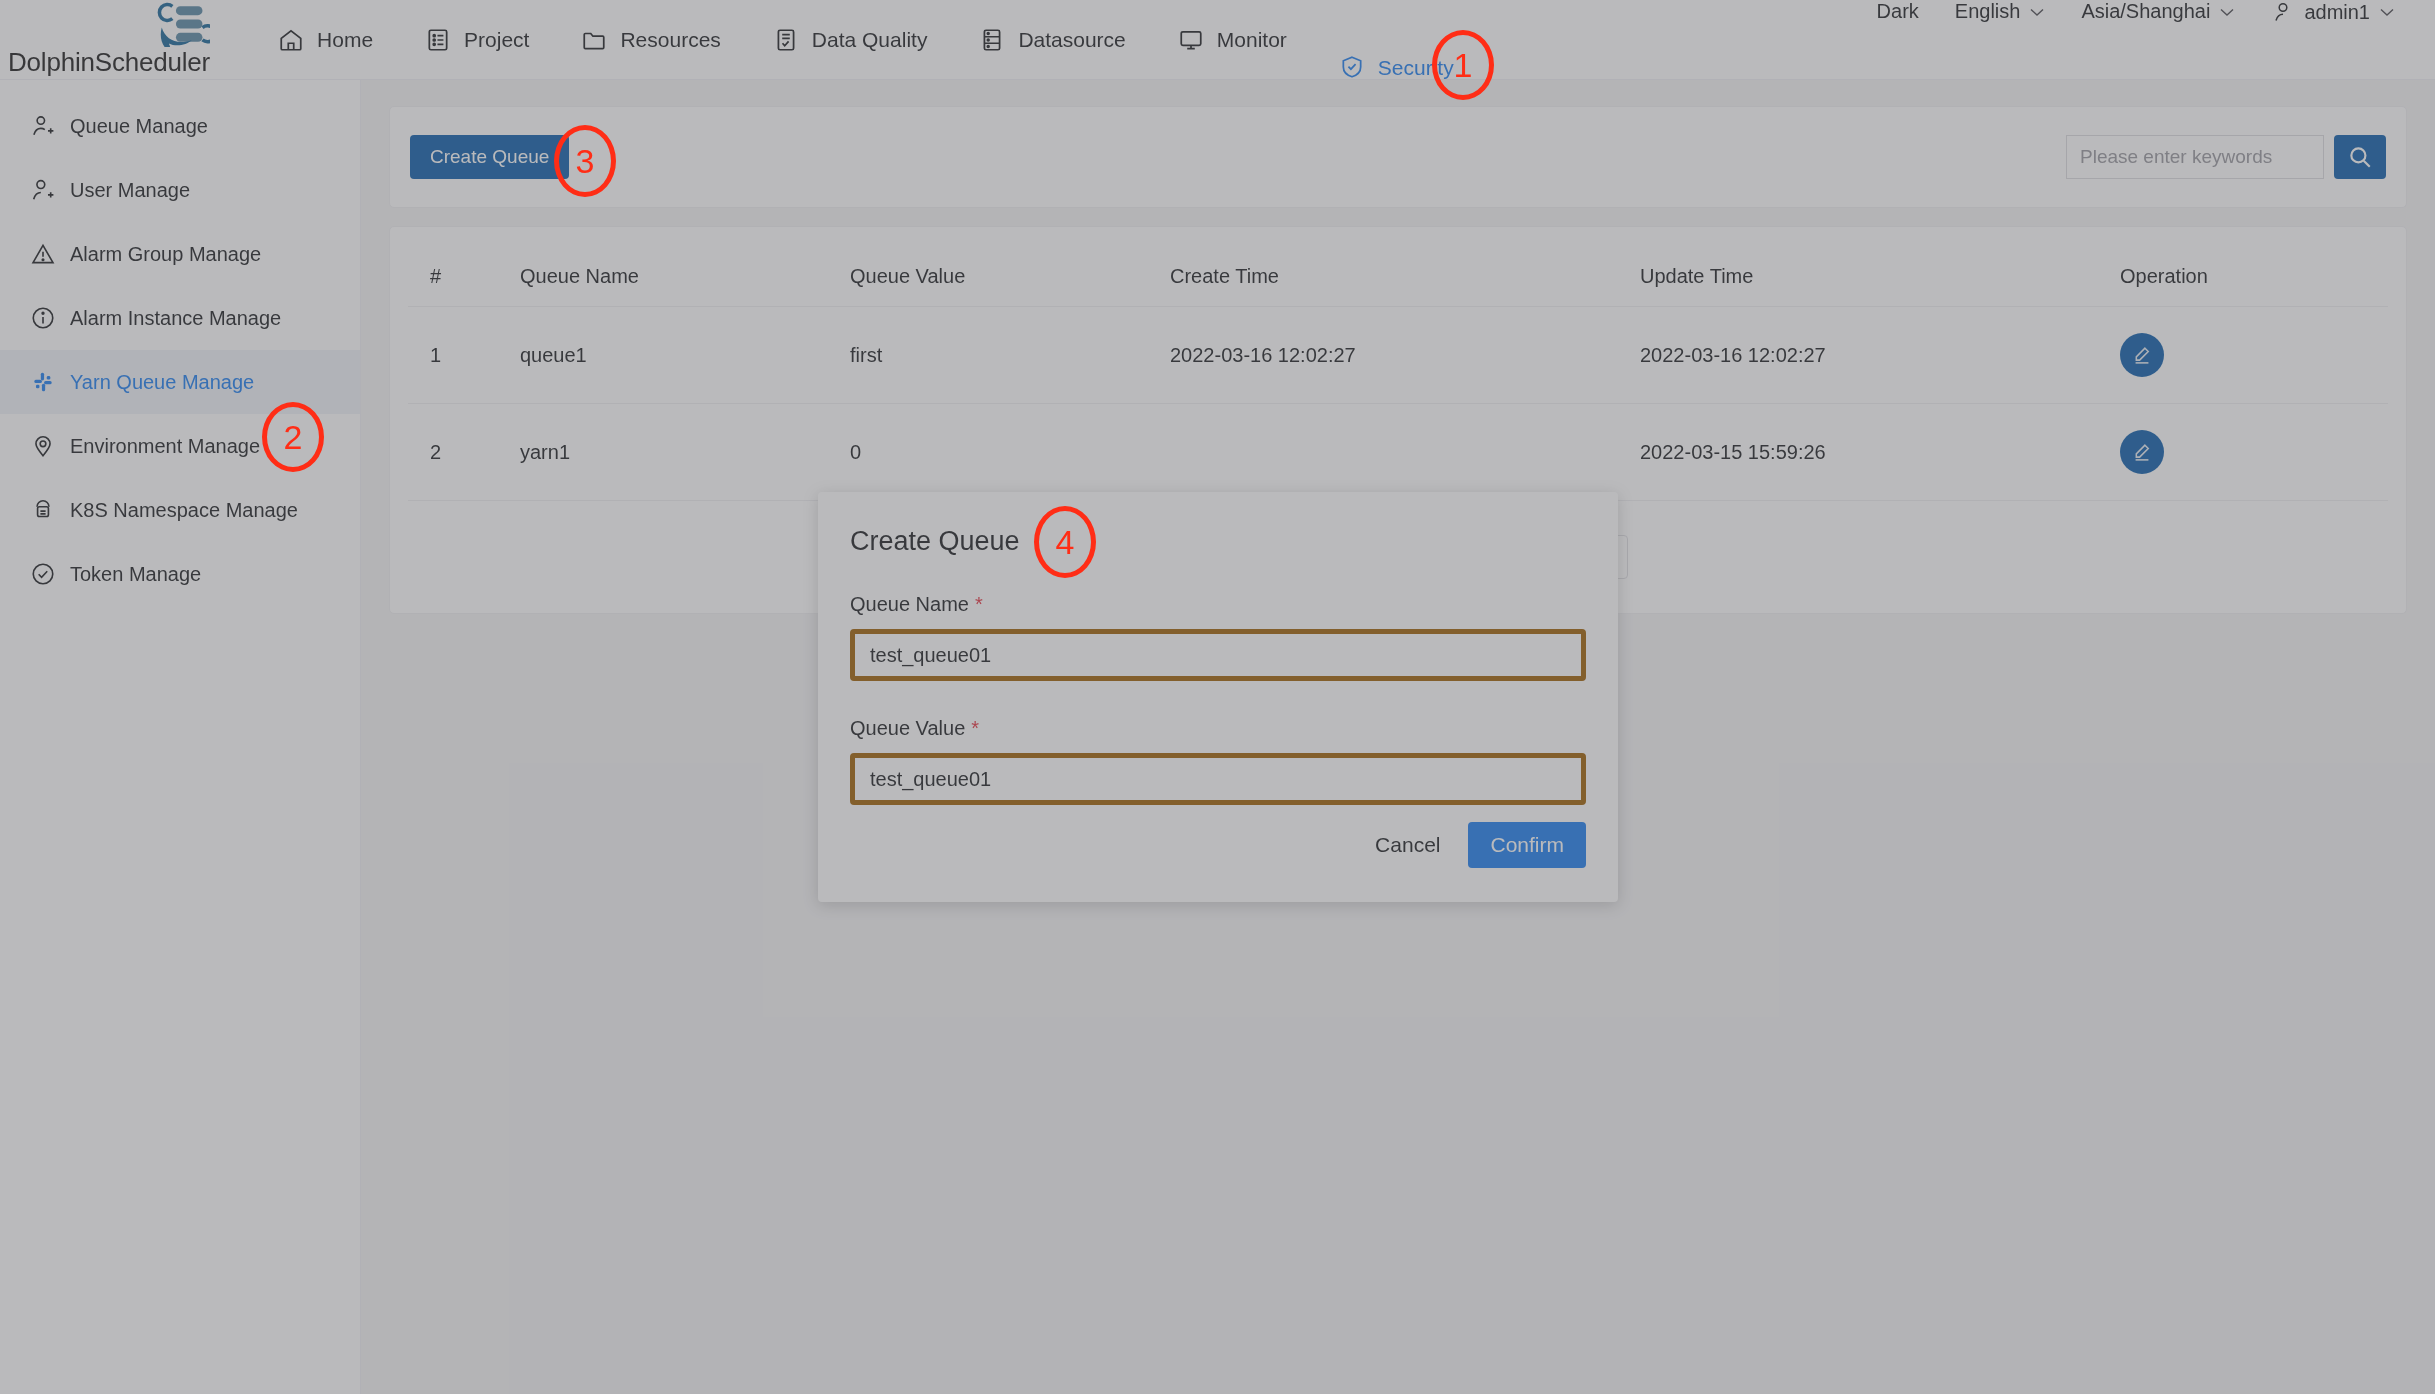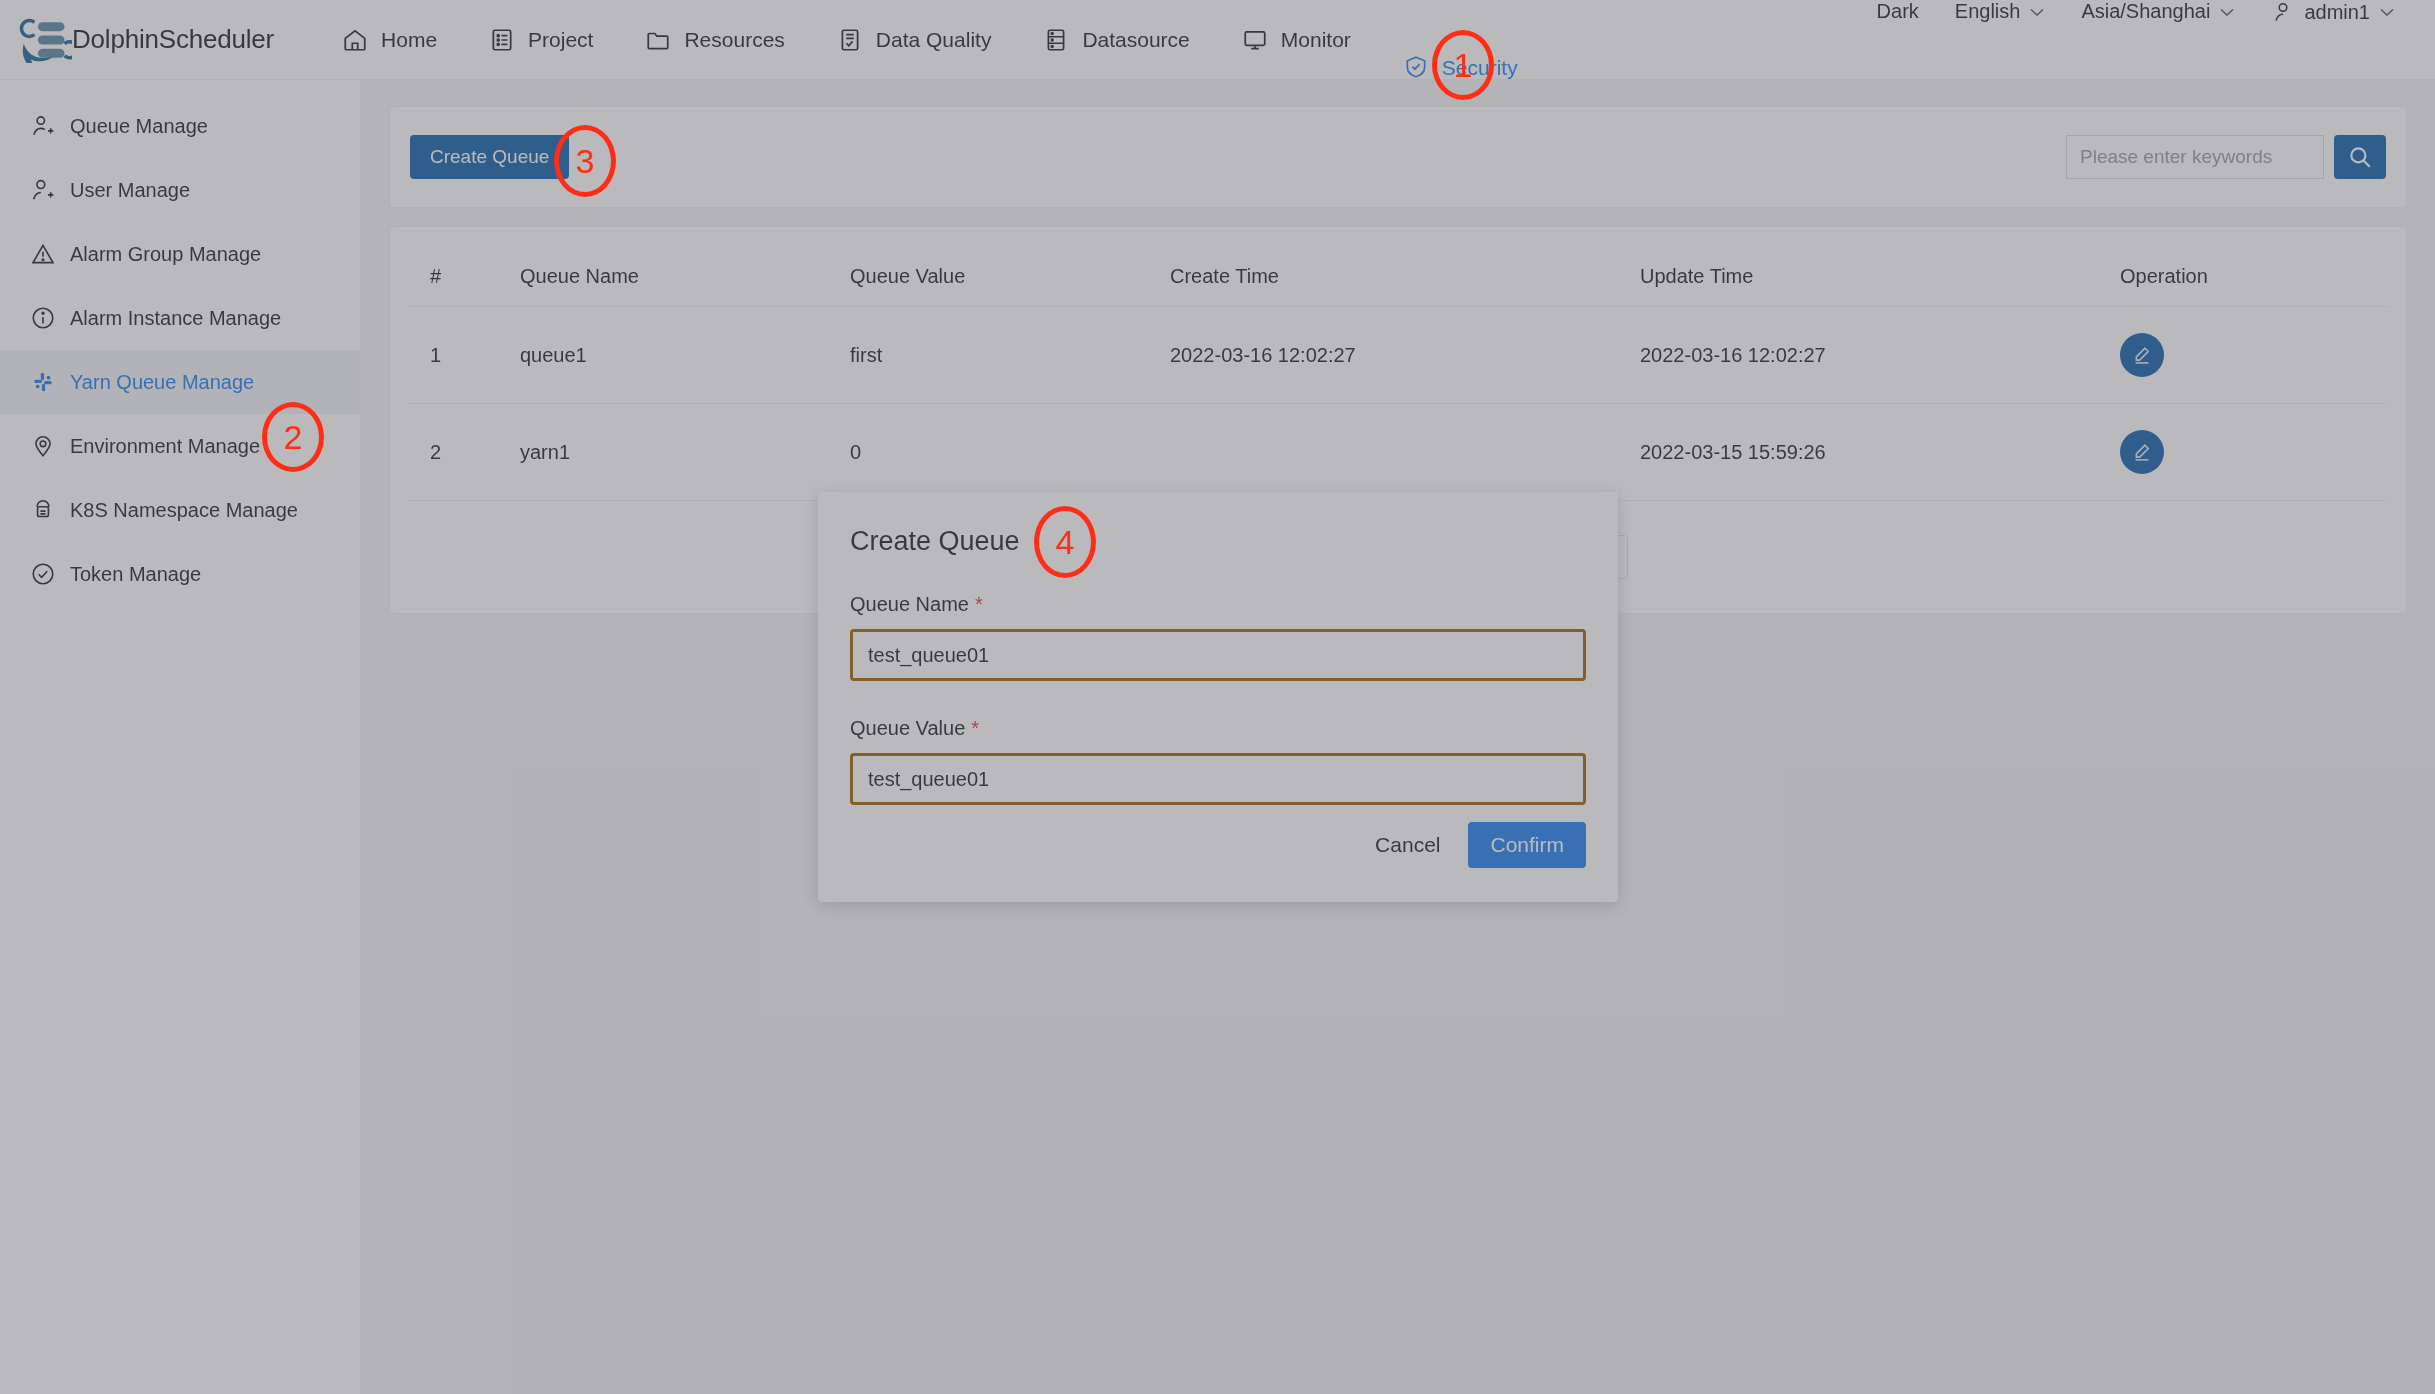--- a/index.html
+++ b/index.html
@@ -12,21 +12,21 @@
   #root { position: relative; width: 2435px; height: 1394px; background:#ffffff; }
 
   
   .header {
     position: absolute; top:0; left:0; width: 2435px; height: 80px;
     background: #ffffff;
     border-bottom: 1px solid #efeff5;
     display: flex; align-items: center;
     z-index: 5;
   }
-  .logo-wrap { display:flex; align-items:center; padding-left: 18px; margin-right: 42px; }
+  .logo-wrap { display:flex; align-items:flex-end; padding-left: 8px; margin-right: 42px; flex-direction: column; }
   .logo-mark { width: 54px; height: 46px; flex:none; }
   .logo-text { font-size: 26px; color: #1f1f1f; letter-spacing: -0.2px; }
 
   .nav { display:flex; align-items:center; gap: 0px; }
   .nav-item {
     display:flex; align-items:center; gap: 13px;
     padding: 0 26px; height: 80px; cursor:pointer;
     font-size: 21px; color: #1f2225;
   }
   .nav-item.active { color: #2080f0; align-items: flex-end; }
@@ -130,21 +130,21 @@
     background: #ffffff; border-radius: 4px;
     box-shadow: 0 3px 16px rgba(0,0,0,0.18);
     padding: 34px 32px 0 32px;
     z-index: 21;
   }
   .modal-title { font-size: 27px; color: #1f2225; }
   .field-label { font-size: 20px; color:#1f2225; margin-top: 36px; }
   .req { color: #e63946; margin-left: 6px; }
   .field-input {
     margin-top: 13px; width: 100%; height: 52px;
-    border: 3px solid #a16207; border-radius: 4px; background:#fff;
+    border: 5px solid #a16207; border-radius: 4px; background:#fff;
     padding: 0 15px; font-size: 20px; color: #1f2225; outline:none;
     font-family: "Liberation Sans", sans-serif;
   }
   .modal-actions {
     position:absolute; right: 32px; bottom: 34px;
     display:flex; align-items:center; gap: 22px;
   }
   .btn-cancel {
     background: transparent; border: none; font-size: 21px; color: #1f2225;
     cursor: pointer; padding: 8px 6px; font-family: "Liberation Sans", sans-serif;

